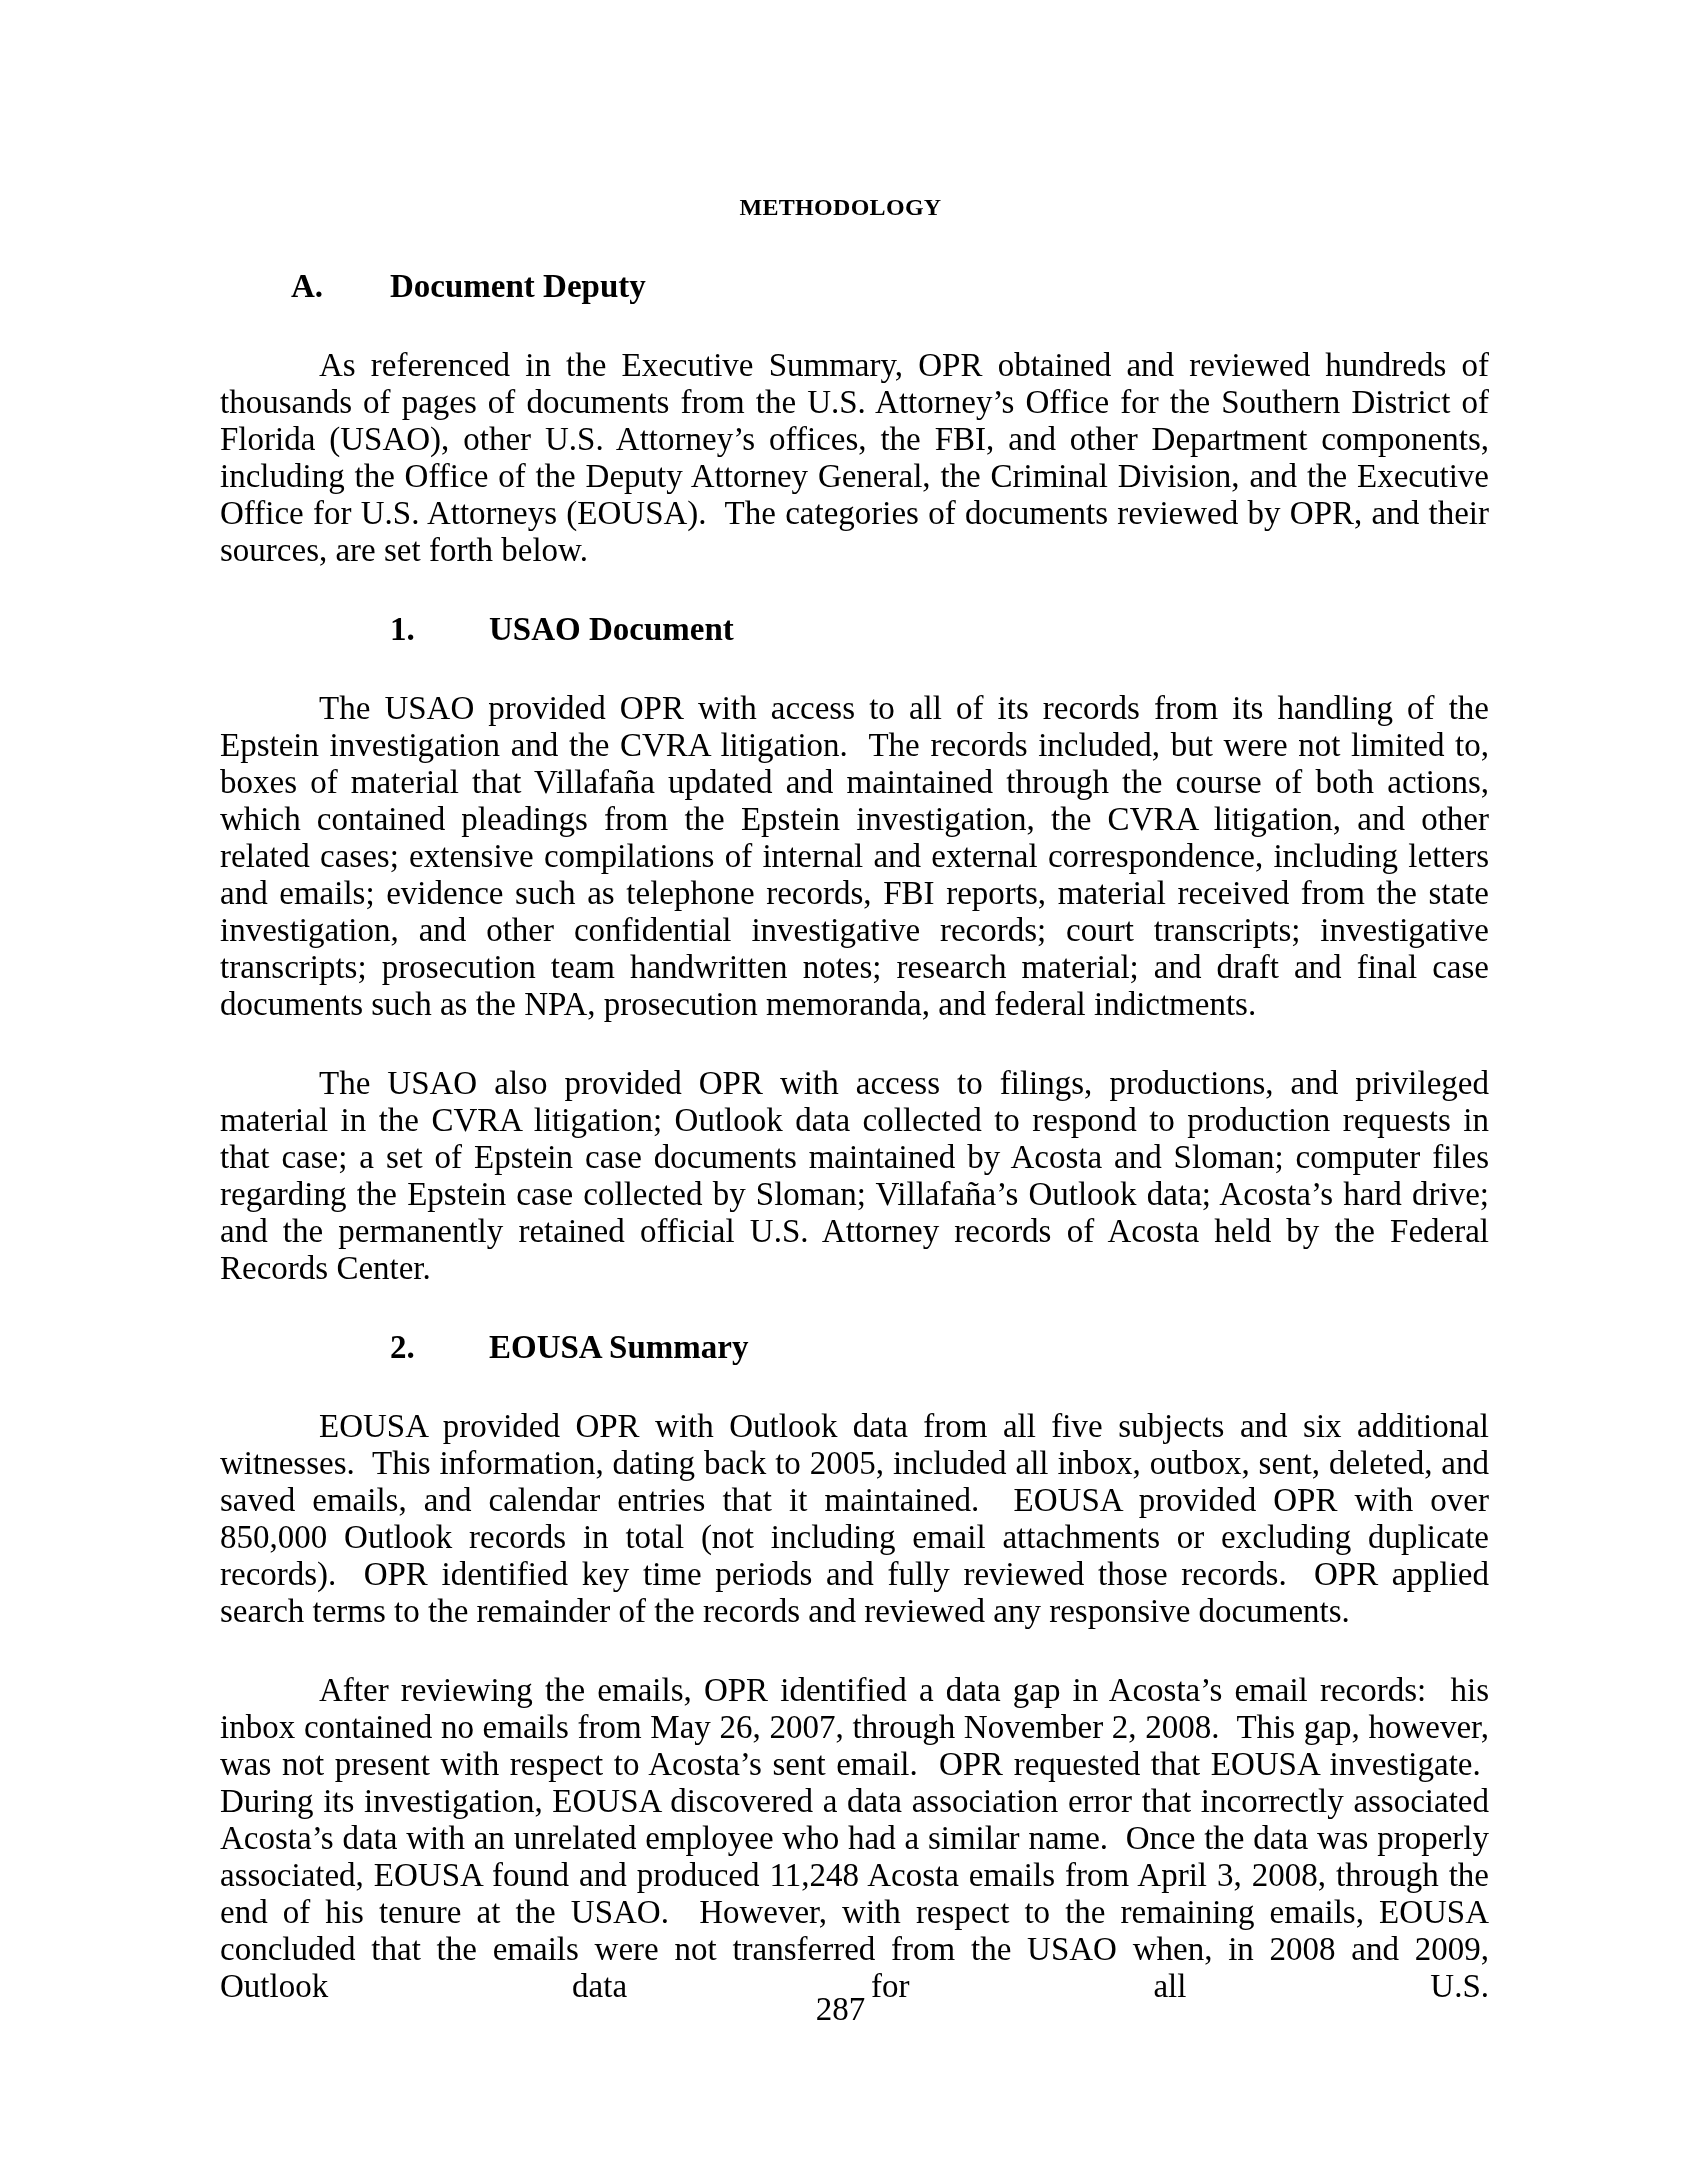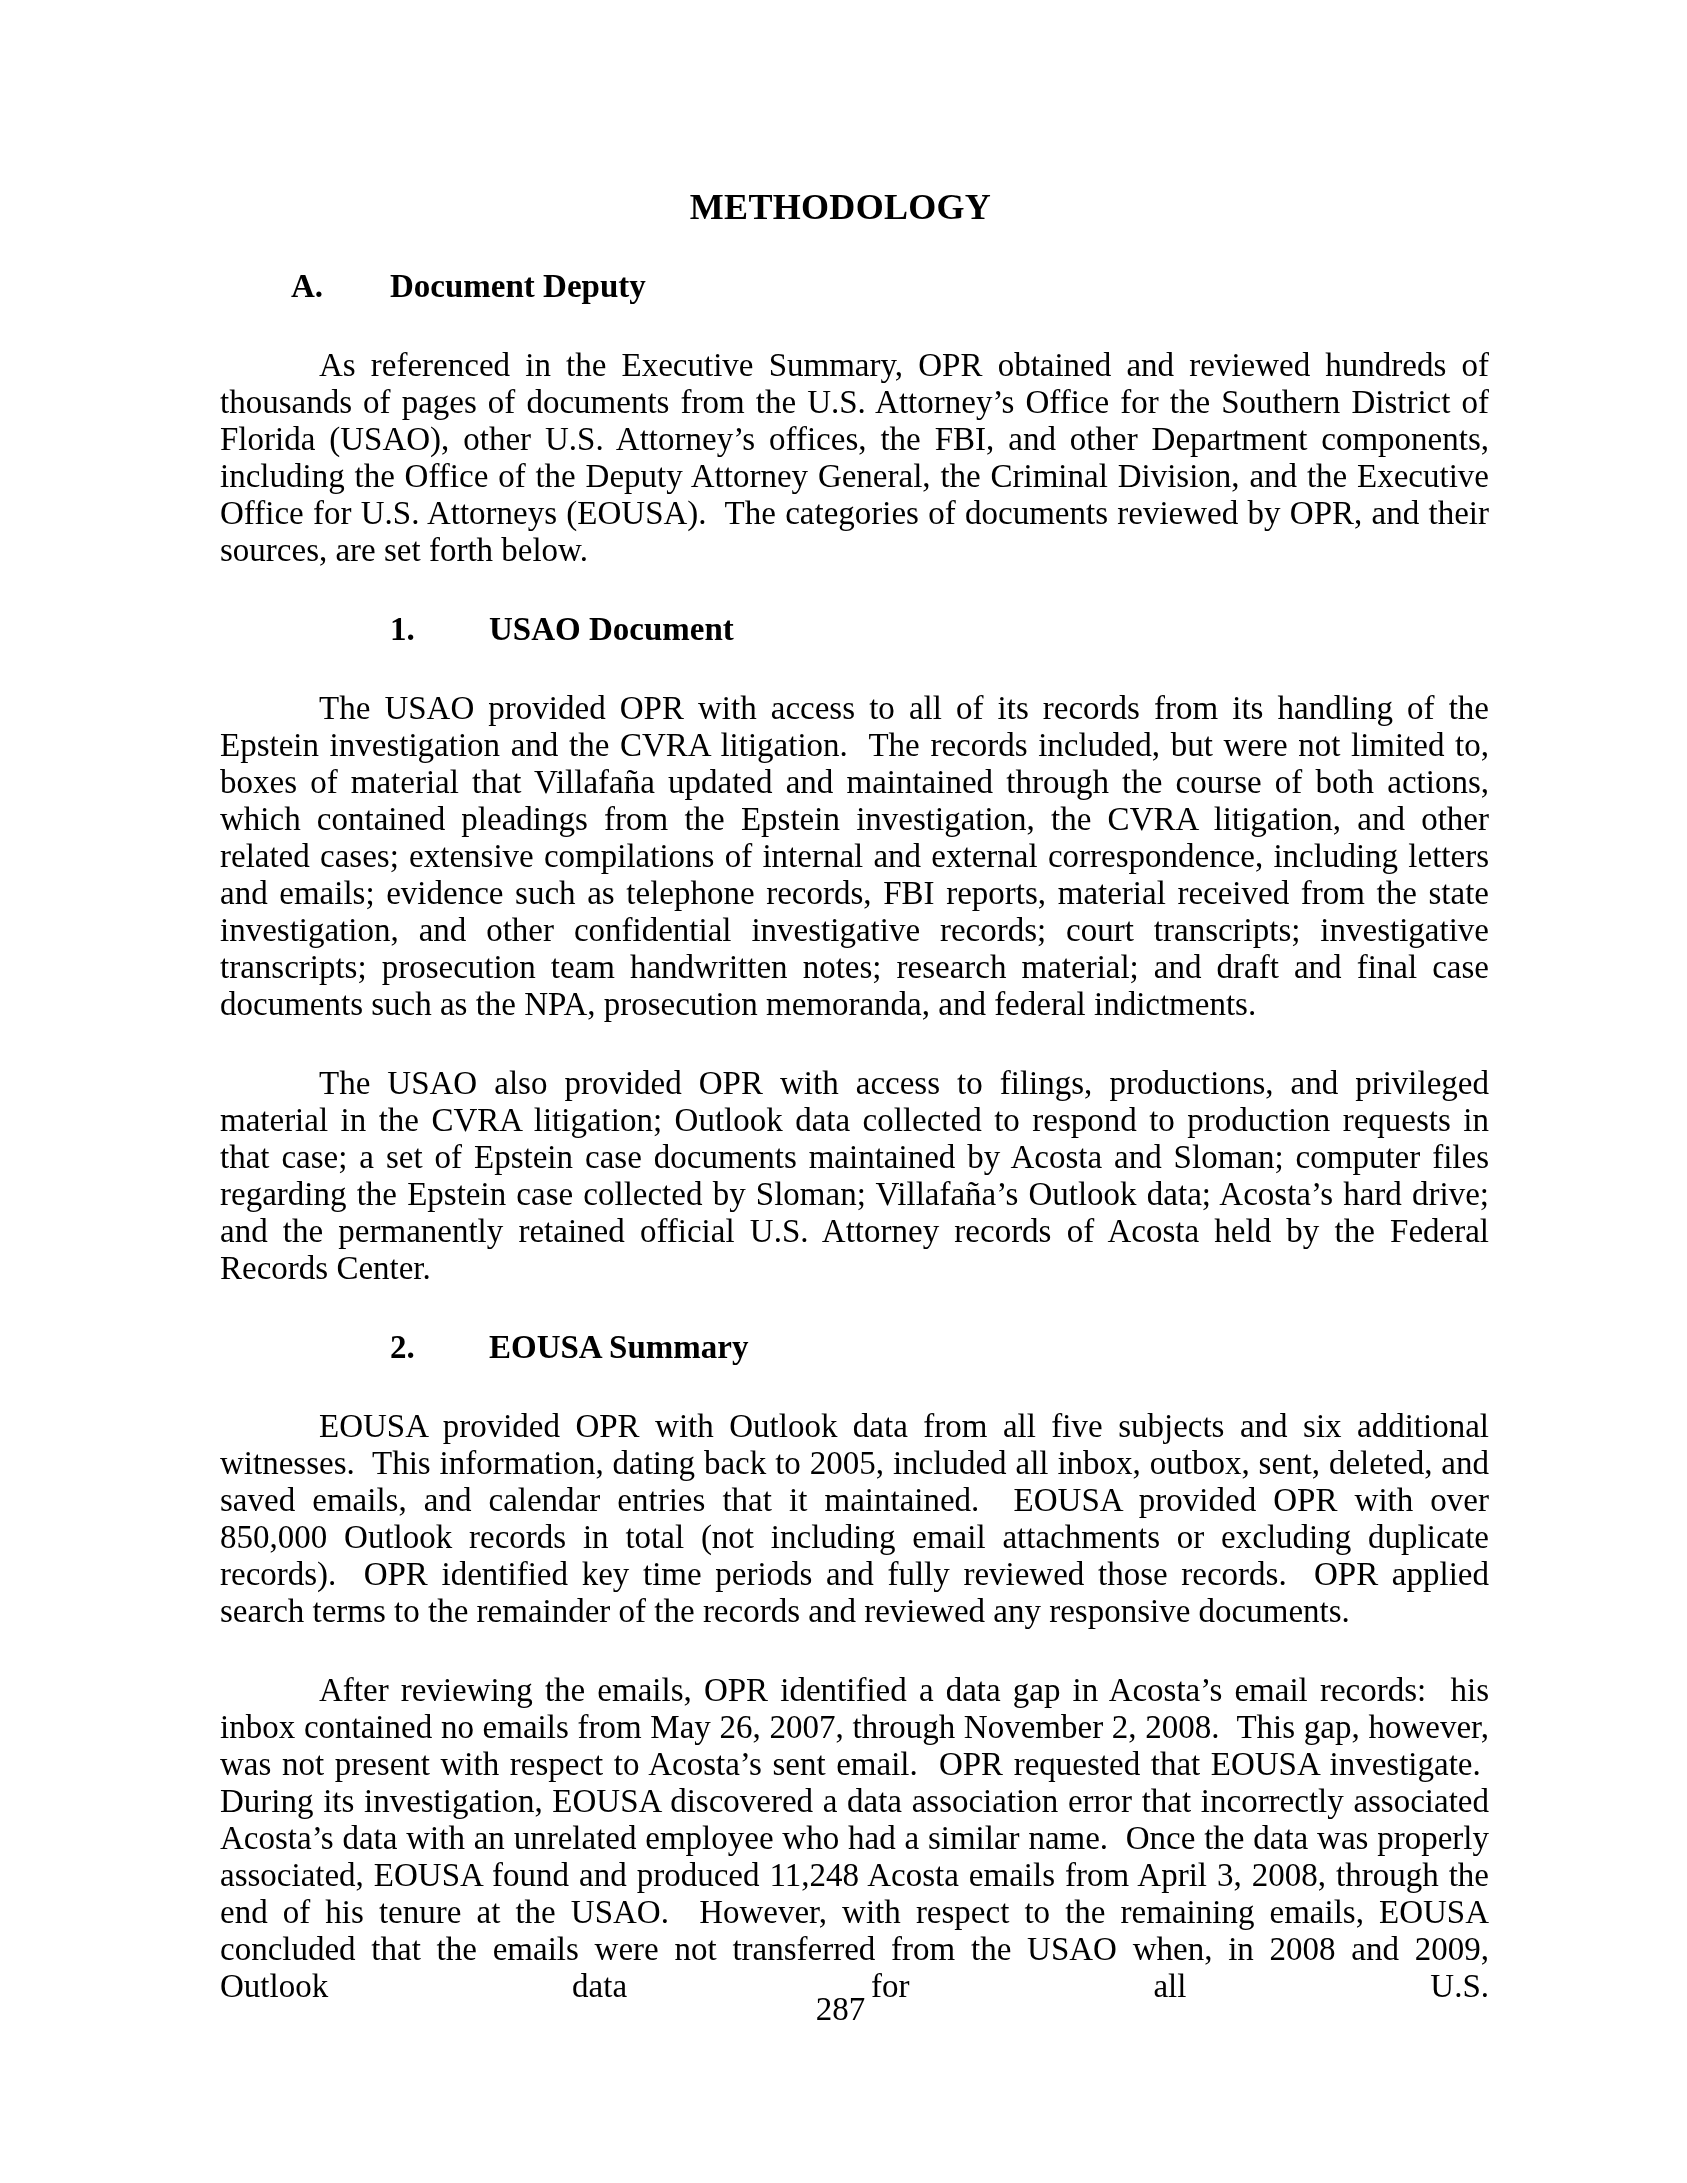--- a/index.html
+++ b/index.html
@@ -12,21 +12,21 @@
     color: #000000;
     font-family: "Liberation Serif", "DejaVu Serif", serif;
     font-size: 33px;
     line-height: 37px;
     padding: 189px 198px 0 192px;
     overflow: hidden;
   }
   .doc-title {
     text-align: center;
     font-weight: bold;
-    font-size: 36px;
+    font-size: 24px;
     line-height: 37px;
     letter-spacing: 0.3px;
   }
   .heading {
     font-weight: bold;
     margin-top: 42px;
     white-space: nowrap;
   }
   .heading.lvl-a { padding-left: 99px; }
   .heading.lvl-1 { padding-left: 198px; }

